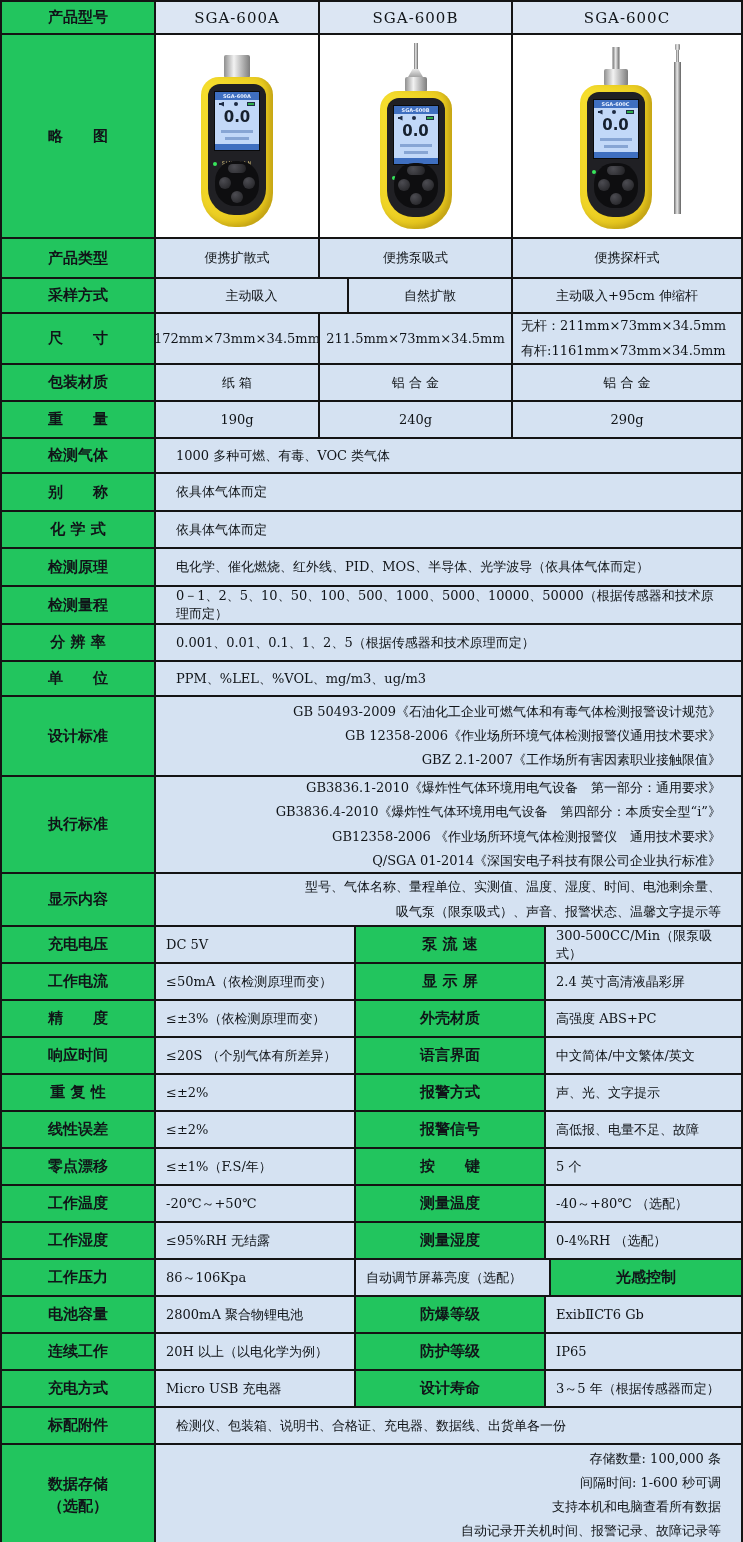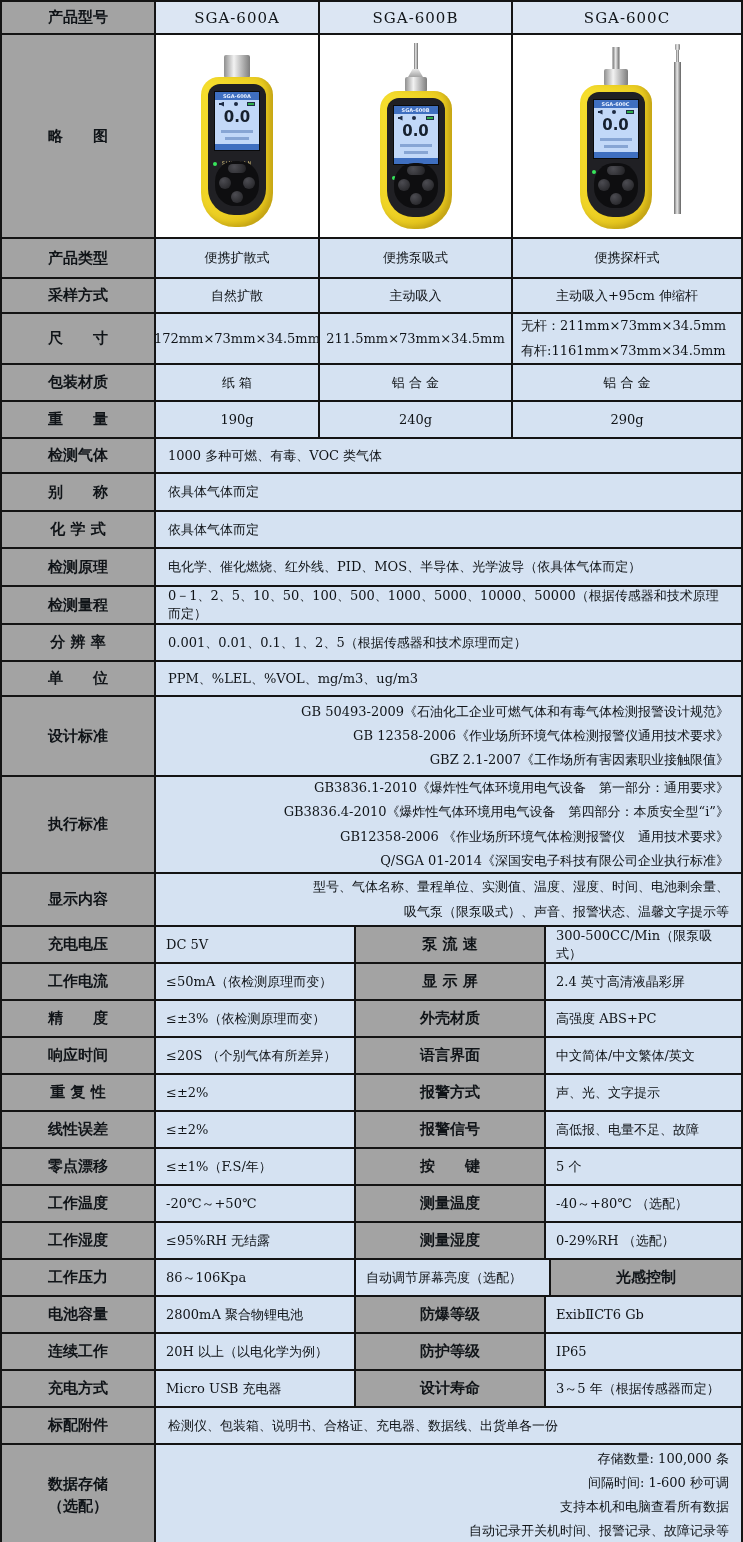--- a/index.html
+++ b/index.html
@@ -5,32 +5,32 @@
   * { box-sizing: border-box; }
   html,body { margin:0; padding:0; background:#fff; }
   body { width:743px; font-family:"DejaVu Sans","Liberation Sans",sans-serif; color:#101418; }
 
   .tbl { width:743px; border:2px solid #141414; background:#fff; }
   .row { display:flex; border-bottom:2px solid #141414; }
   .row:last-child { border-bottom:none; }
   .cell { border-right:2px solid #141414; display:flex; align-items:center; justify-content:center; overflow:hidden; }
   .cell:last-child { border-right:none; }
 
-  .lbl { background:#a3a3a3; font-weight:bold; font-size:15px; text-align:center;
+  .lbl { background:#22c55e; font-weight:bold; font-size:15px; text-align:center;
          flex-direction:column; line-height:1.5; }
   .val { background:#D5E2F2; font-size:13px; font-family:"DejaVu Serif","Liberation Serif",serif; }
   .hval { background:#DCE6F3; font-size:15px; letter-spacing:1px; }
   .img { background:#ffffff; }
 
   
   .w-lbl  { width:154px; flex:none; }
   .w-c1   { width:164px; flex:none; }
   .w-c2   { width:193px; flex:none; }
   .w-c3   { flex:1; }
-  .w-full { flex:1; justify-content:flex-start; padding:0 12px; }
+  .w-full { flex:1; justify-content:flex-start; padding:0 20px; }
   .w-dv1  { width:200px; flex:none; justify-content:flex-start; padding:0 10px; }
   .w-dl2  { width:190px; flex:none; }
   .w-dv2  { flex:1; justify-content:flex-start; padding:0 10px; }
 
   
   .h33{height:33px}.h204{height:204px}.h40{height:40px}.h35{height:35px}.h51{height:51px}
   .h37{height:37px}.h38{height:38px}.h80{height:80px}.h97{height:97px}.h53{height:53px}.h100{height:100px}
 
   .multiline { flex-direction:column; align-items:flex-end; justify-content:center; line-height:1.85; }
   .dim3 { flex-direction:column; align-items:flex-start; justify-content:center; line-height:1.9; padding-left:8px; }
@@ -196,22 +196,22 @@
 
   <div class="row h40">
     <div class="cell lbl w-lbl">产品类型</div>
     <div class="cell val w-c1">便携扩散式</div>
     <div class="cell val w-c2">便携泵吸式</div>
     <div class="cell val w-c3">便携探杆式</div>
   </div>
 
   <div class="row h35">
     <div class="cell lbl w-lbl">采样方式</div>
+    <div class="cell val w-c2">主动吸入</div>
     <div class="cell val w-c1">自然扩散</div>
-    <div class="cell val w-c2">主动吸入</div>
     <div class="cell val w-c3">主动吸入+95cm 伸缩杆</div>
   </div>
 
   <div class="row h51">
     <div class="cell lbl w-lbl">尺　　寸</div>
     <div class="cell val w-c1">172mm×73mm×34.5mm</div>
     <div class="cell val w-c2">211.5mm×73mm×34.5mm</div>
     <div class="cell val w-c3 dim3">
       <div>无杆：211mm×73mm×34.5mm</div>
       <div>有杆:1161mm×73mm×34.5mm</div>
@@ -333,21 +333,21 @@
   <div class="row h37">
     <div class="cell lbl w-lbl">工作温度</div>
     <div class="cell val w-dv1">-20℃～+50℃</div>
     <div class="cell lbl w-dl2">测量温度</div>
     <div class="cell val w-dv2">-40～+80℃ （选配）</div>
   </div>
   <div class="row h37">
     <div class="cell lbl w-lbl">工作湿度</div>
     <div class="cell val w-dv1">≤95%RH 无结露</div>
     <div class="cell lbl w-dl2">测量湿度</div>
-    <div class="cell val w-dv2">0-29%RH （选配）</div>
+    <div class="cell val w-dv2">0-4%RH （选配）</div>
   </div>
   <div class="row h37">
     <div class="cell lbl w-lbl">工作压力</div>
     <div class="cell val w-dv1">86～106Kpa</div>
     <div class="cell val w-dv2">自动调节屏幕亮度（选配）</div>
     <div class="cell lbl w-dl2">光感控制</div>
   </div>
   <div class="row h37">
     <div class="cell lbl w-lbl">电池容量</div>
     <div class="cell val w-dv1">2800mA 聚合物锂电池</div>

